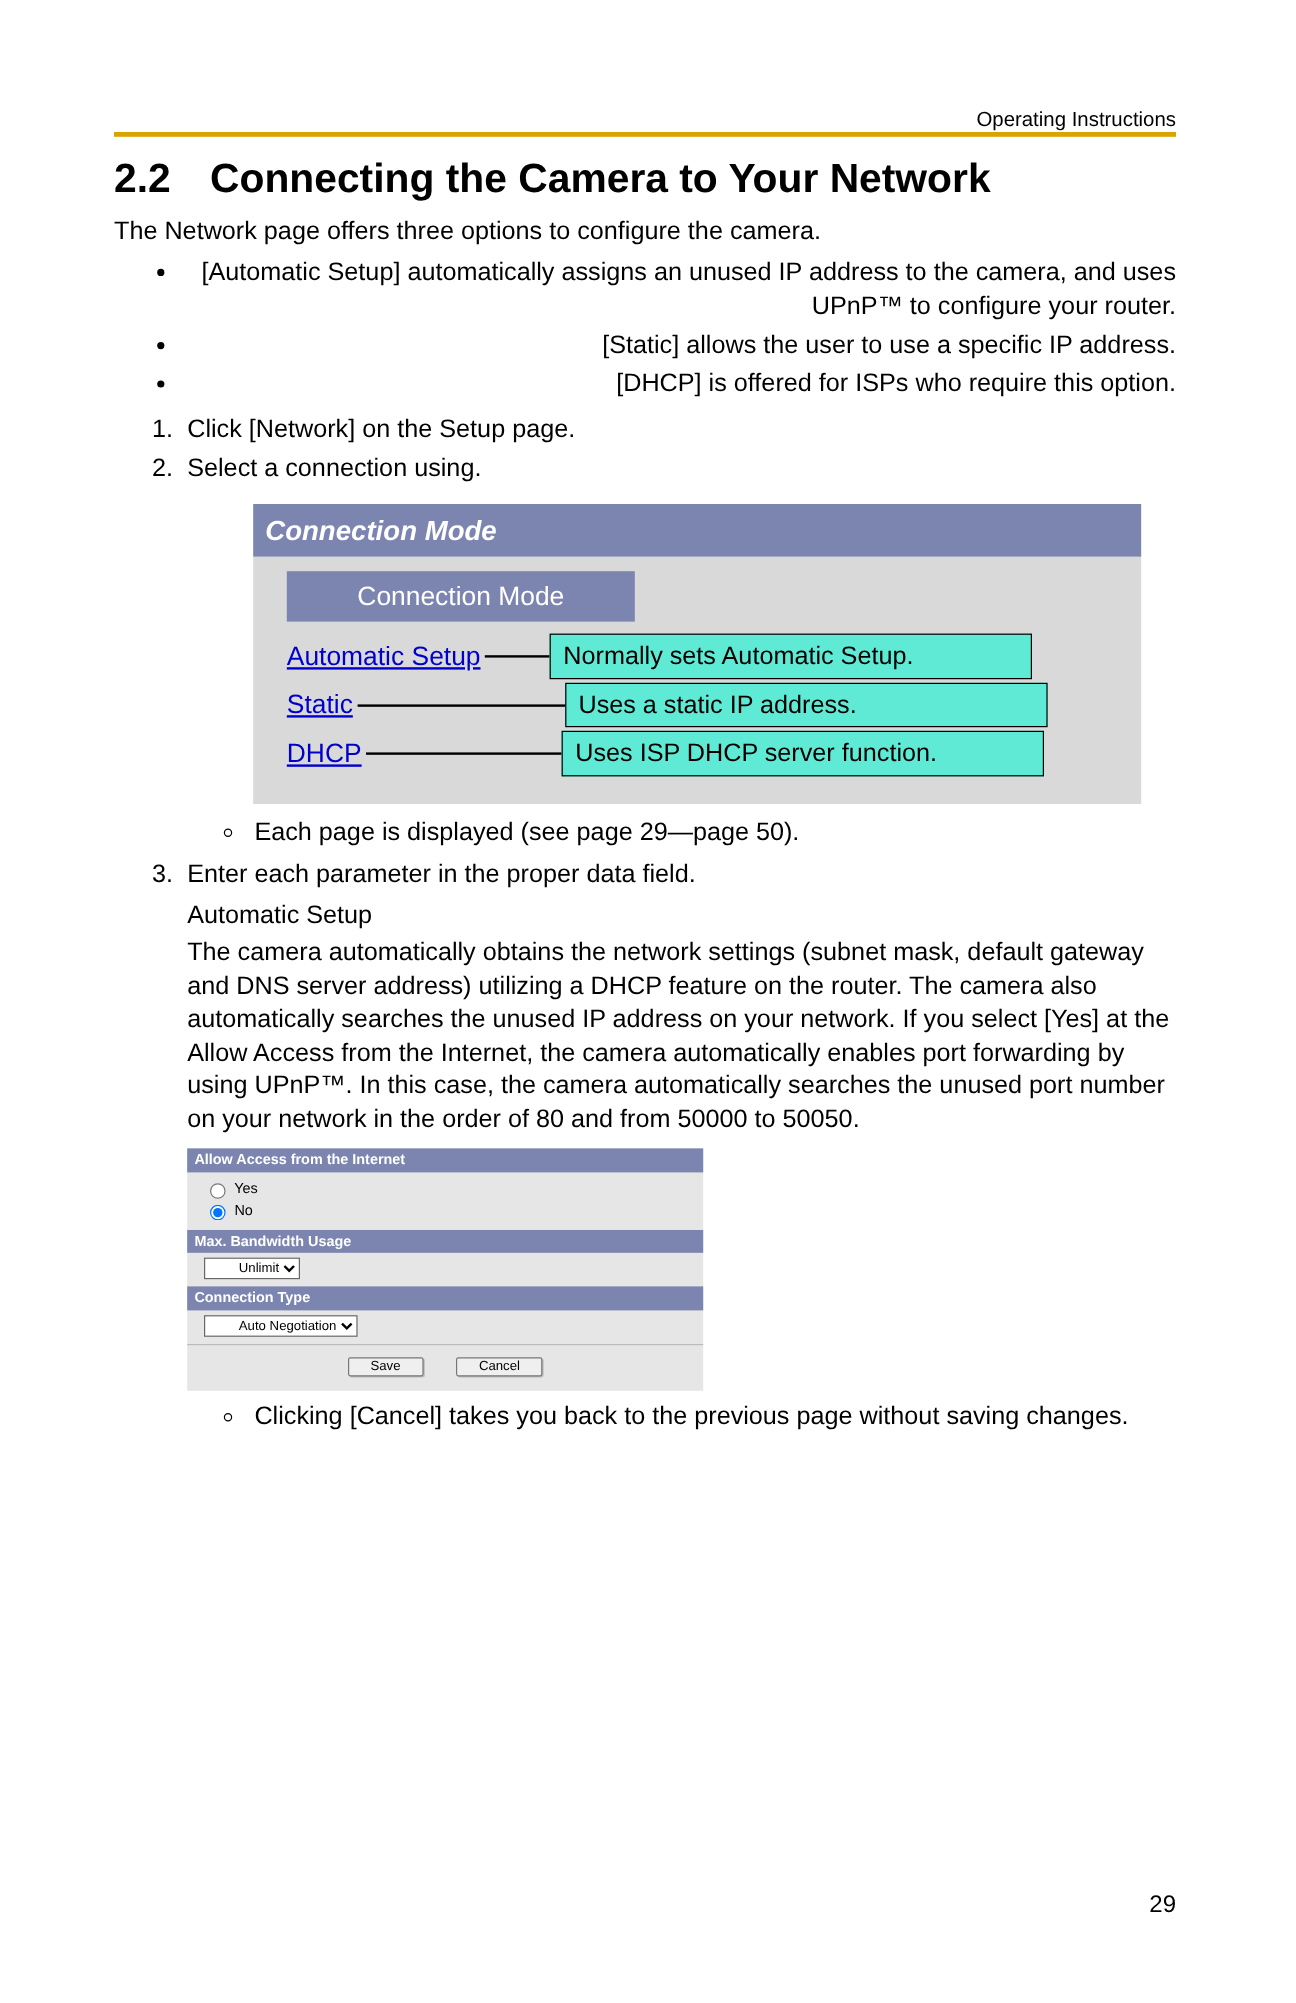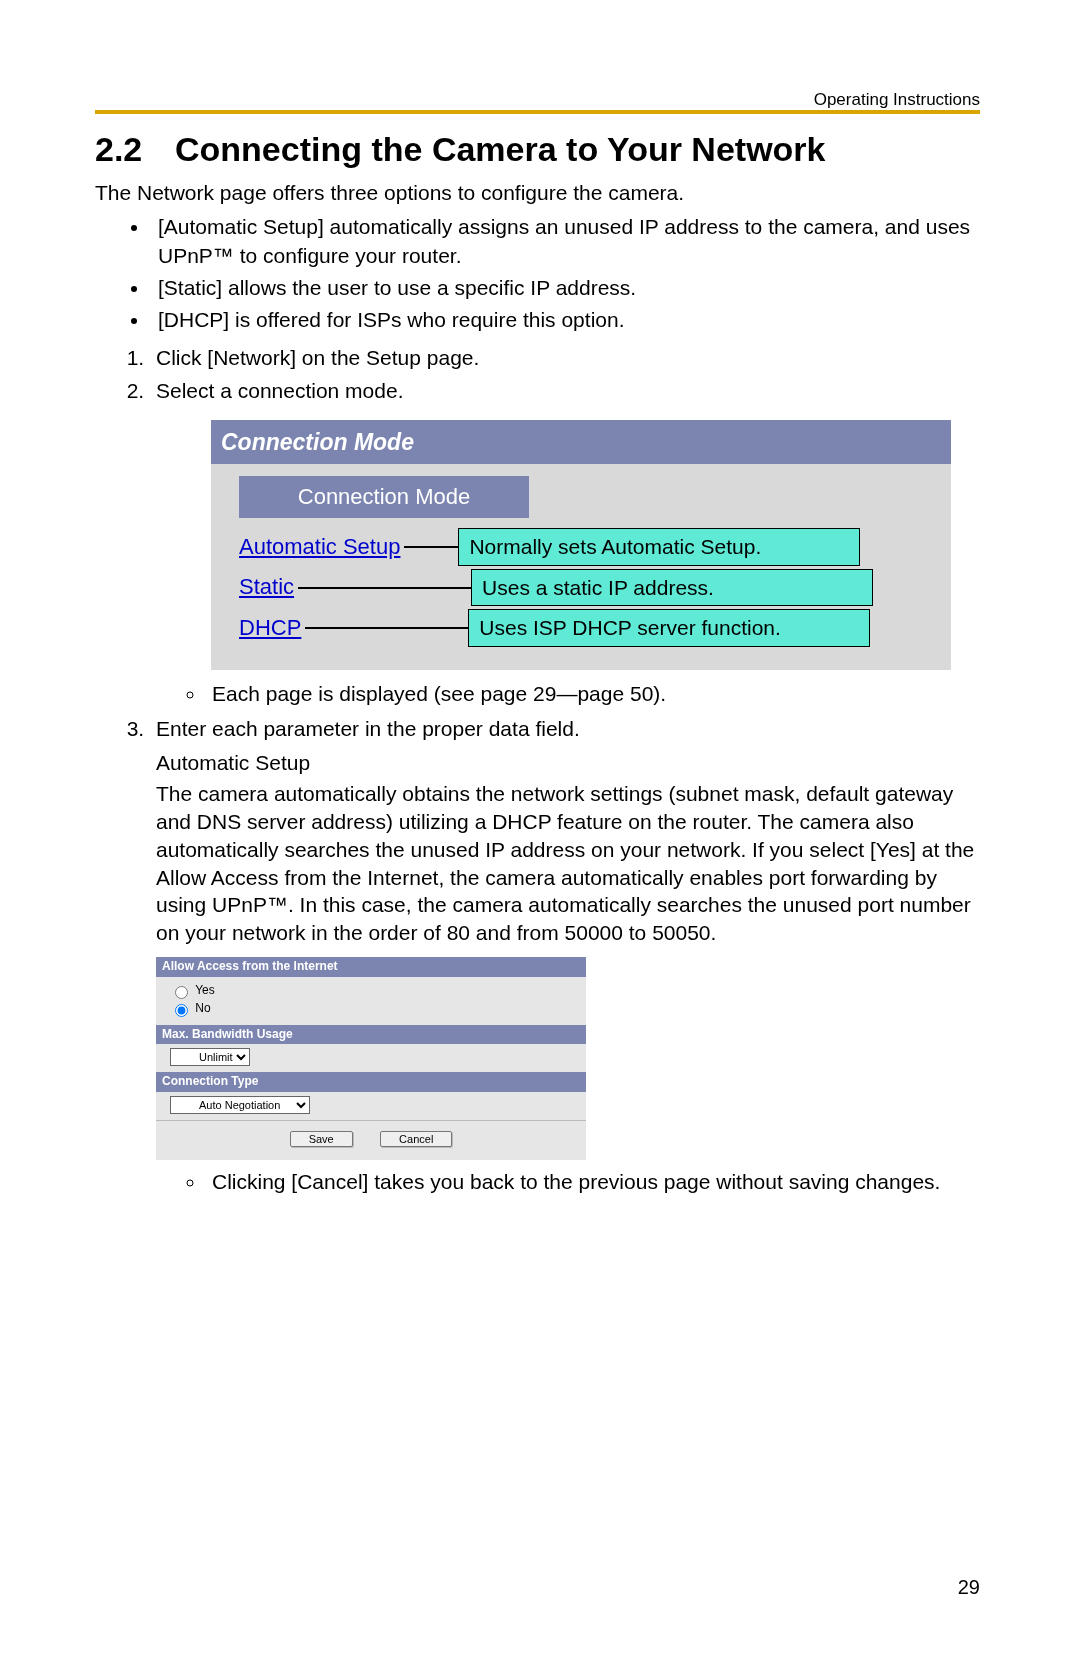--- a/index.html
+++ b/index.html
@@ -50,20 +50,21 @@
   p.intro {
     font-size: 21px;
     margin: 6px 0 6px 0;
     line-height: 1.35;
   }
   ul.bullets {
     margin: 4px 0 8px 0;
     padding-left: 55px;
     font-size: 21px;
     line-height: 1.35;
+    text-align: right;
   }
   ul.bullets > li {
     margin-bottom: 4px;
     padding-left: 8px;
   }
   ol.steps {
     margin: 4px 0 4px 0;
     padding-left: 55px;
     font-size: 21px;
     line-height: 1.4;
@@ -229,21 +230,21 @@
 
     <ul class="bullets">
       <li>[Automatic Setup] automatically assigns an unused IP address to the camera, and uses UPnP™ to configure your router.</li>
       <li>[Static] allows the user to use a specific IP address.</li>
       <li>[DHCP] is offered for ISPs who require this option.</li>
     </ul>
 
     <ol class="steps">
       <li>Click [Network] on the Setup page.</li>
       <li>
-        <span>Select a connection mode.</span>
+        <span>Select a connection using.</span>
 
         
         <div class="conn-panel">
           <div class="title-bar">Connection Mode</div>
           <div class="body">
             <div class="header-row">
               <div class="header-cell left">Connection Mode</div>
             </div>
 
             <div class="conn-row">
@@ -290,21 +291,21 @@
 
             <div class="bar">Max. Bandwidth Usage</div>
             <div class="section-body">
               <select style="width:80px;">
                 <option>Unlimited</option>
               </select>
             </div>
 
             <div class="bar">Connection Type</div>
             <div class="section-body">
-              <select style="width:140px;">
+              <select style="width:128px;">
                 <option>Auto Negotiation</option>
               </select>
             </div>
 
             <div class="button-row">
               <button type="button">Save</button>
               <button type="button">Cancel</button>
             </div>
           </div>
 

